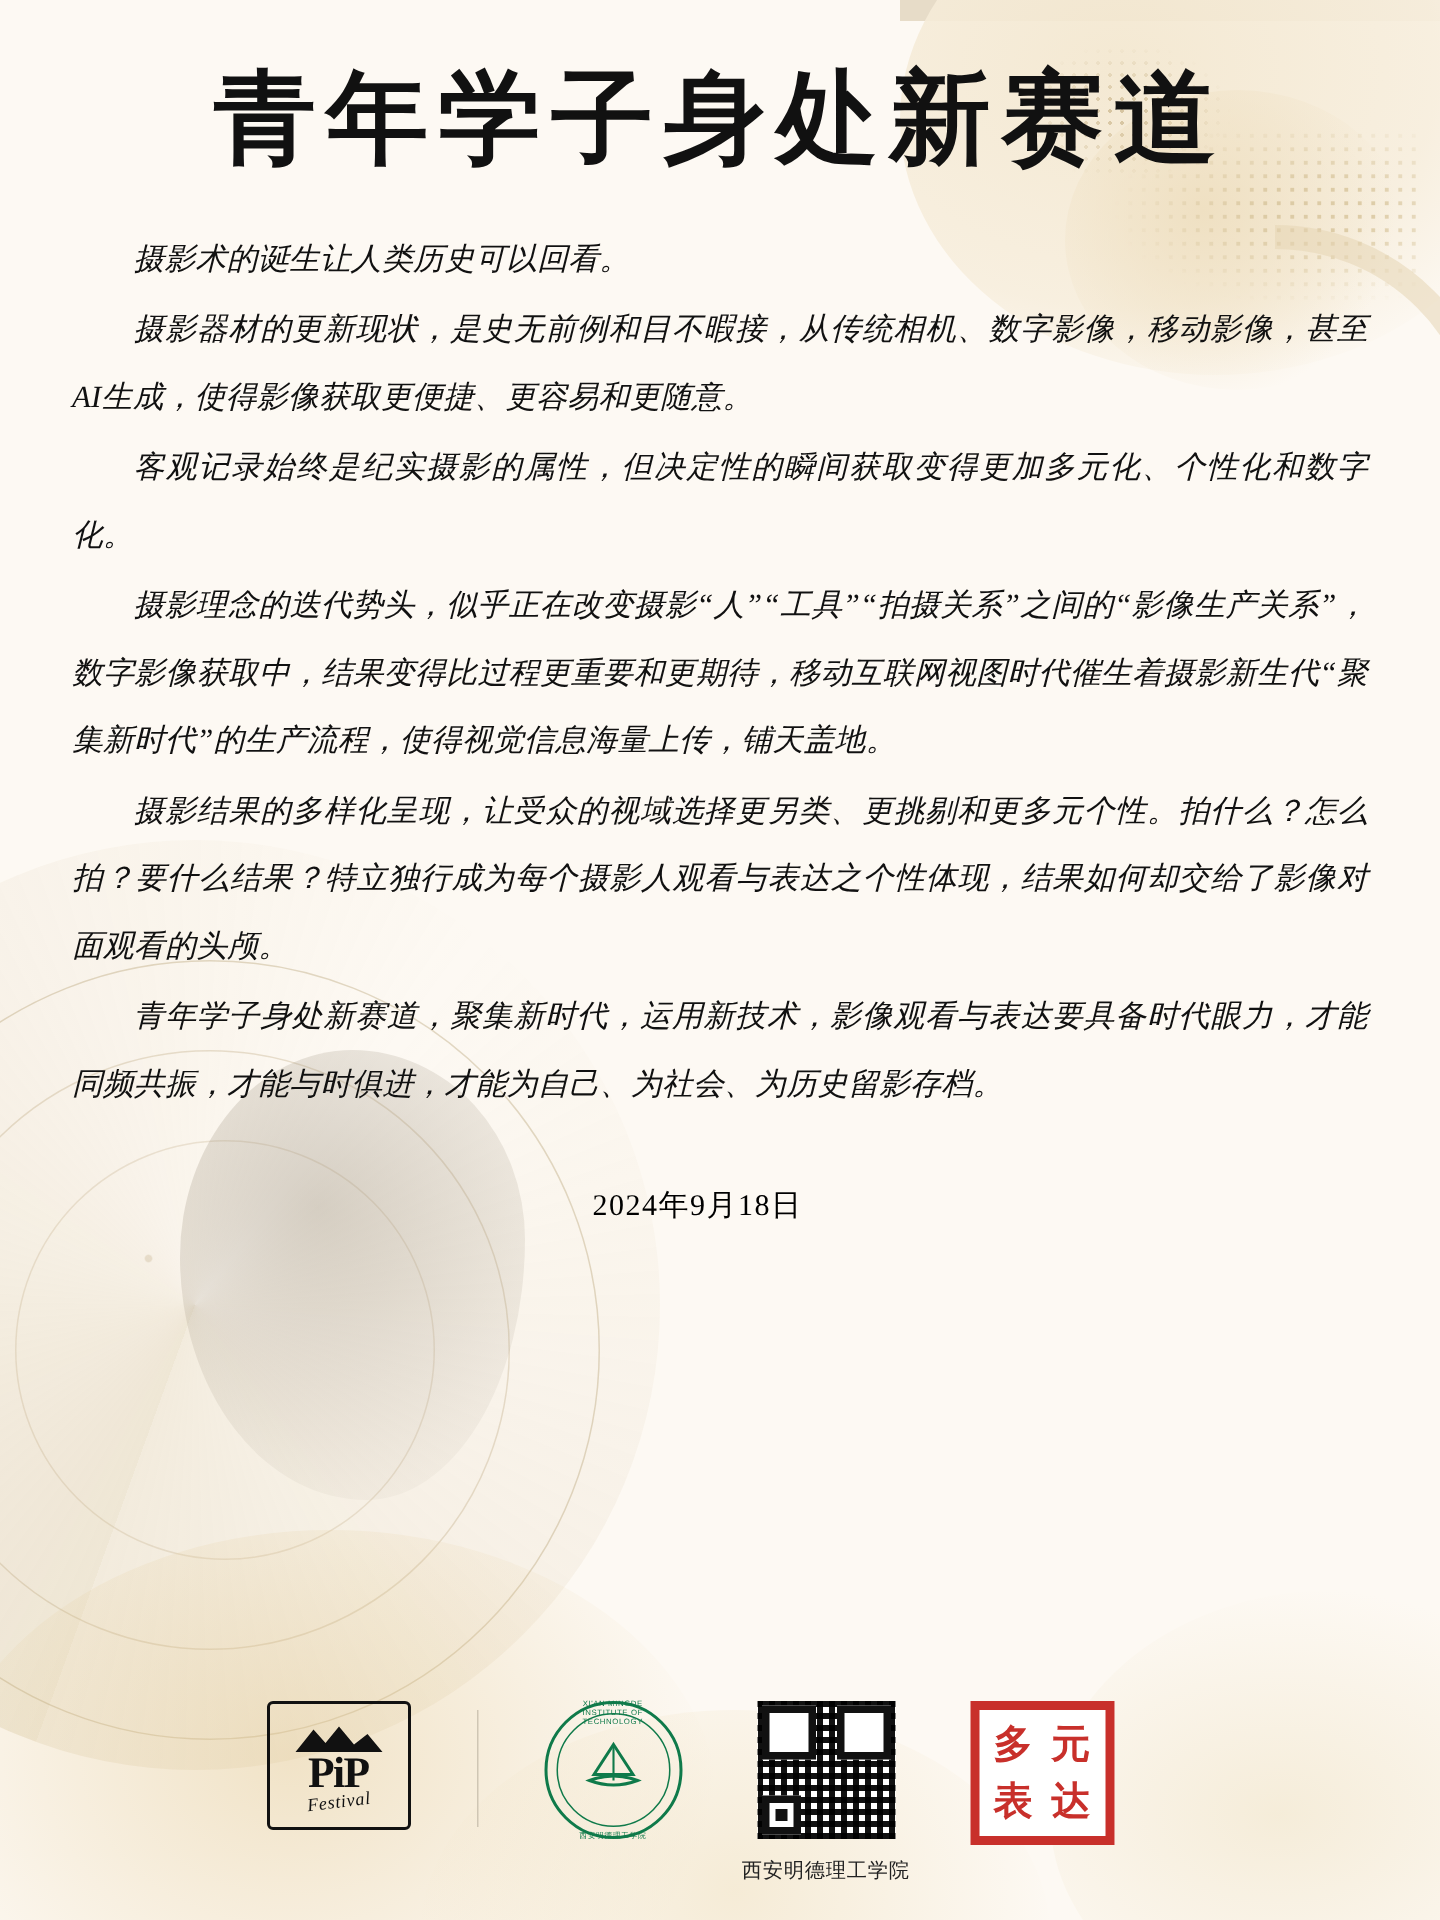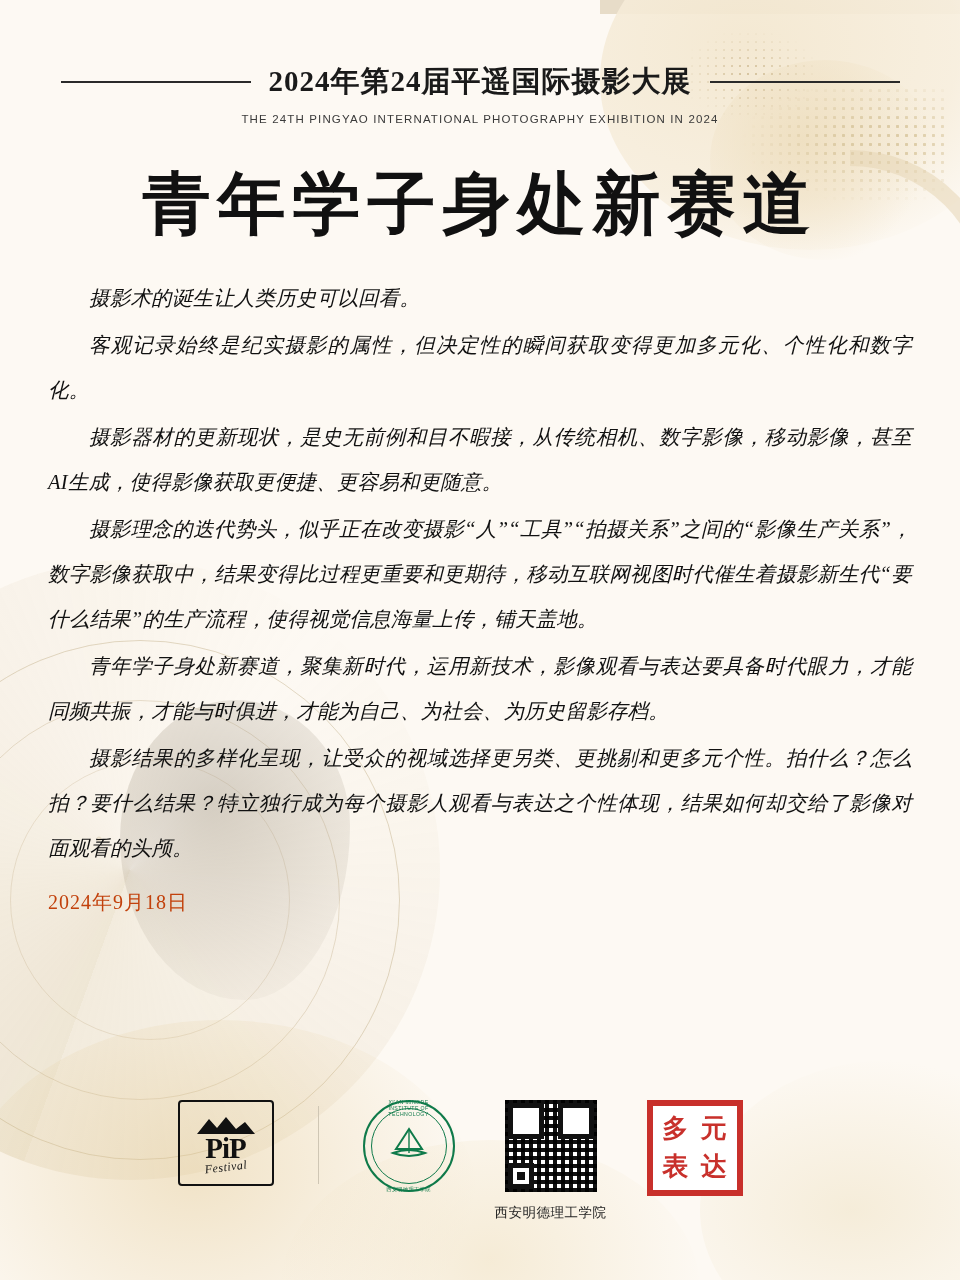--- a/index.html
+++ b/index.html
@@ -125,22 +125,22 @@
     font-size: 20.5px;
     line-height: 45px;
     color: #111;
     text-indent: 2em;
     text-align: justify;
     letter-spacing: .2px;
     font-style: italic;
   }
 
   .signature {
-    margin-top: 18px; text-align: left; padding-right: 30px;
-    font-size: 20px; color: #c2410c; letter-spacing: 1px;
+    margin-top: 44px; text-align: center; padding-right: 30px;
+    font-size: 20px; color: #000000; letter-spacing: 1px;
   }
 
   
   .footer {
     position: absolute; left: 0; right: 0; bottom: 58px;
     display: flex; align-items: flex-start; justify-content: center; gap: 0;
   }
   .footer-cell { display: flex; flex-direction: column; align-items: center; }
   .footer-caption {
     margin-top: 12px; font-size: 13.5px; color: #222; letter-spacing: .5px;
@@ -238,39 +238,31 @@
   <div class="ring r2"></div>
   <div class="ring r3"></div>
   <div class="bg-blob-left"></div>
   <div class="bg-blob-bottom"></div>
   <div class="bg-blob-bottom2"></div>
   <div class="bg-blob-right-bottom"></div>
 </div>
 
 <div class="page">
 
-  <div class="header">
-    <div class="title-rule-row">
-      <div class="rule"></div>
-      <div class="main-title-cn">2024年第24届平遥国际摄影大展</div>
-      <div class="rule"></div>
-    </div>
-    <div class="main-title-en">THE 24TH PINGYAO INTERNATIONAL PHOTOGRAPHY EXHIBITION IN 2024</div>
-  </div>
 
   <div class="big-title">青年学子身处新赛道</div>
 
 
   <div class="article">
     <p>摄影术的诞生让人类历史可以回看。</p>
+    <p>摄影器材的更新现状，是史无前例和目不暇接，从传统相机、数字影像，移动影像，甚至AI生成，使得影像获取更便捷、更容易和更随意。</p>
     <p>客观记录始终是纪实摄影的属性，但决定性的瞬间获取变得更加多元化、个性化和数字化。</p>
-    <p>摄影器材的更新现状，是史无前例和目不暇接，从传统相机、数字影像，移动影像，甚至AI生成，使得影像获取更便捷、更容易和更随意。</p>
-    <p>摄影理念的迭代势头，似乎正在改变摄影“人”“工具”“拍摄关系”之间的“影像生产关系”，数字影像获取中，结果变得比过程更重要和更期待，移动互联网视图时代催生着摄影新生代“要什么结果”的生产流程，使得视觉信息海量上传，铺天盖地。</p>
+    <p>摄影理念的迭代势头，似乎正在改变摄影“人”“工具”“拍摄关系”之间的“影像生产关系”，数字影像获取中，结果变得比过程更重要和更期待，移动互联网视图时代催生着摄影新生代“聚集新时代”的生产流程，使得视觉信息海量上传，铺天盖地。</p>
+    <p>摄影结果的多样化呈现，让受众的视域选择更另类、更挑剔和更多元个性。拍什么？怎么拍？要什么结果？特立独行成为每个摄影人观看与表达之个性体现，结果如何却交给了影像对面观看的头颅。</p>
     <p>青年学子身处新赛道，聚集新时代，运用新技术，影像观看与表达要具备时代眼力，才能同频共振，才能与时俱进，才能为自己、为社会、为历史留影存档。</p>
-    <p>摄影结果的多样化呈现，让受众的视域选择更另类、更挑剔和更多元个性。拍什么？怎么拍？要什么结果？特立独行成为每个摄影人观看与表达之个性体现，结果如何却交给了影像对面观看的头颅。</p>
   </div>
 
   <div class="signature">2024年9月18日</div>
 
   <div class="footer">
 
     <div class="footer-cell">
       <div class="pip-logo">
         <svg class="pip-mountain" viewBox="0 0 62 22">
           <path d="M2 20 L14 5 L22 14 L31 3 L41 15 L50 8 L60 20 Z" fill="#111"></path>

